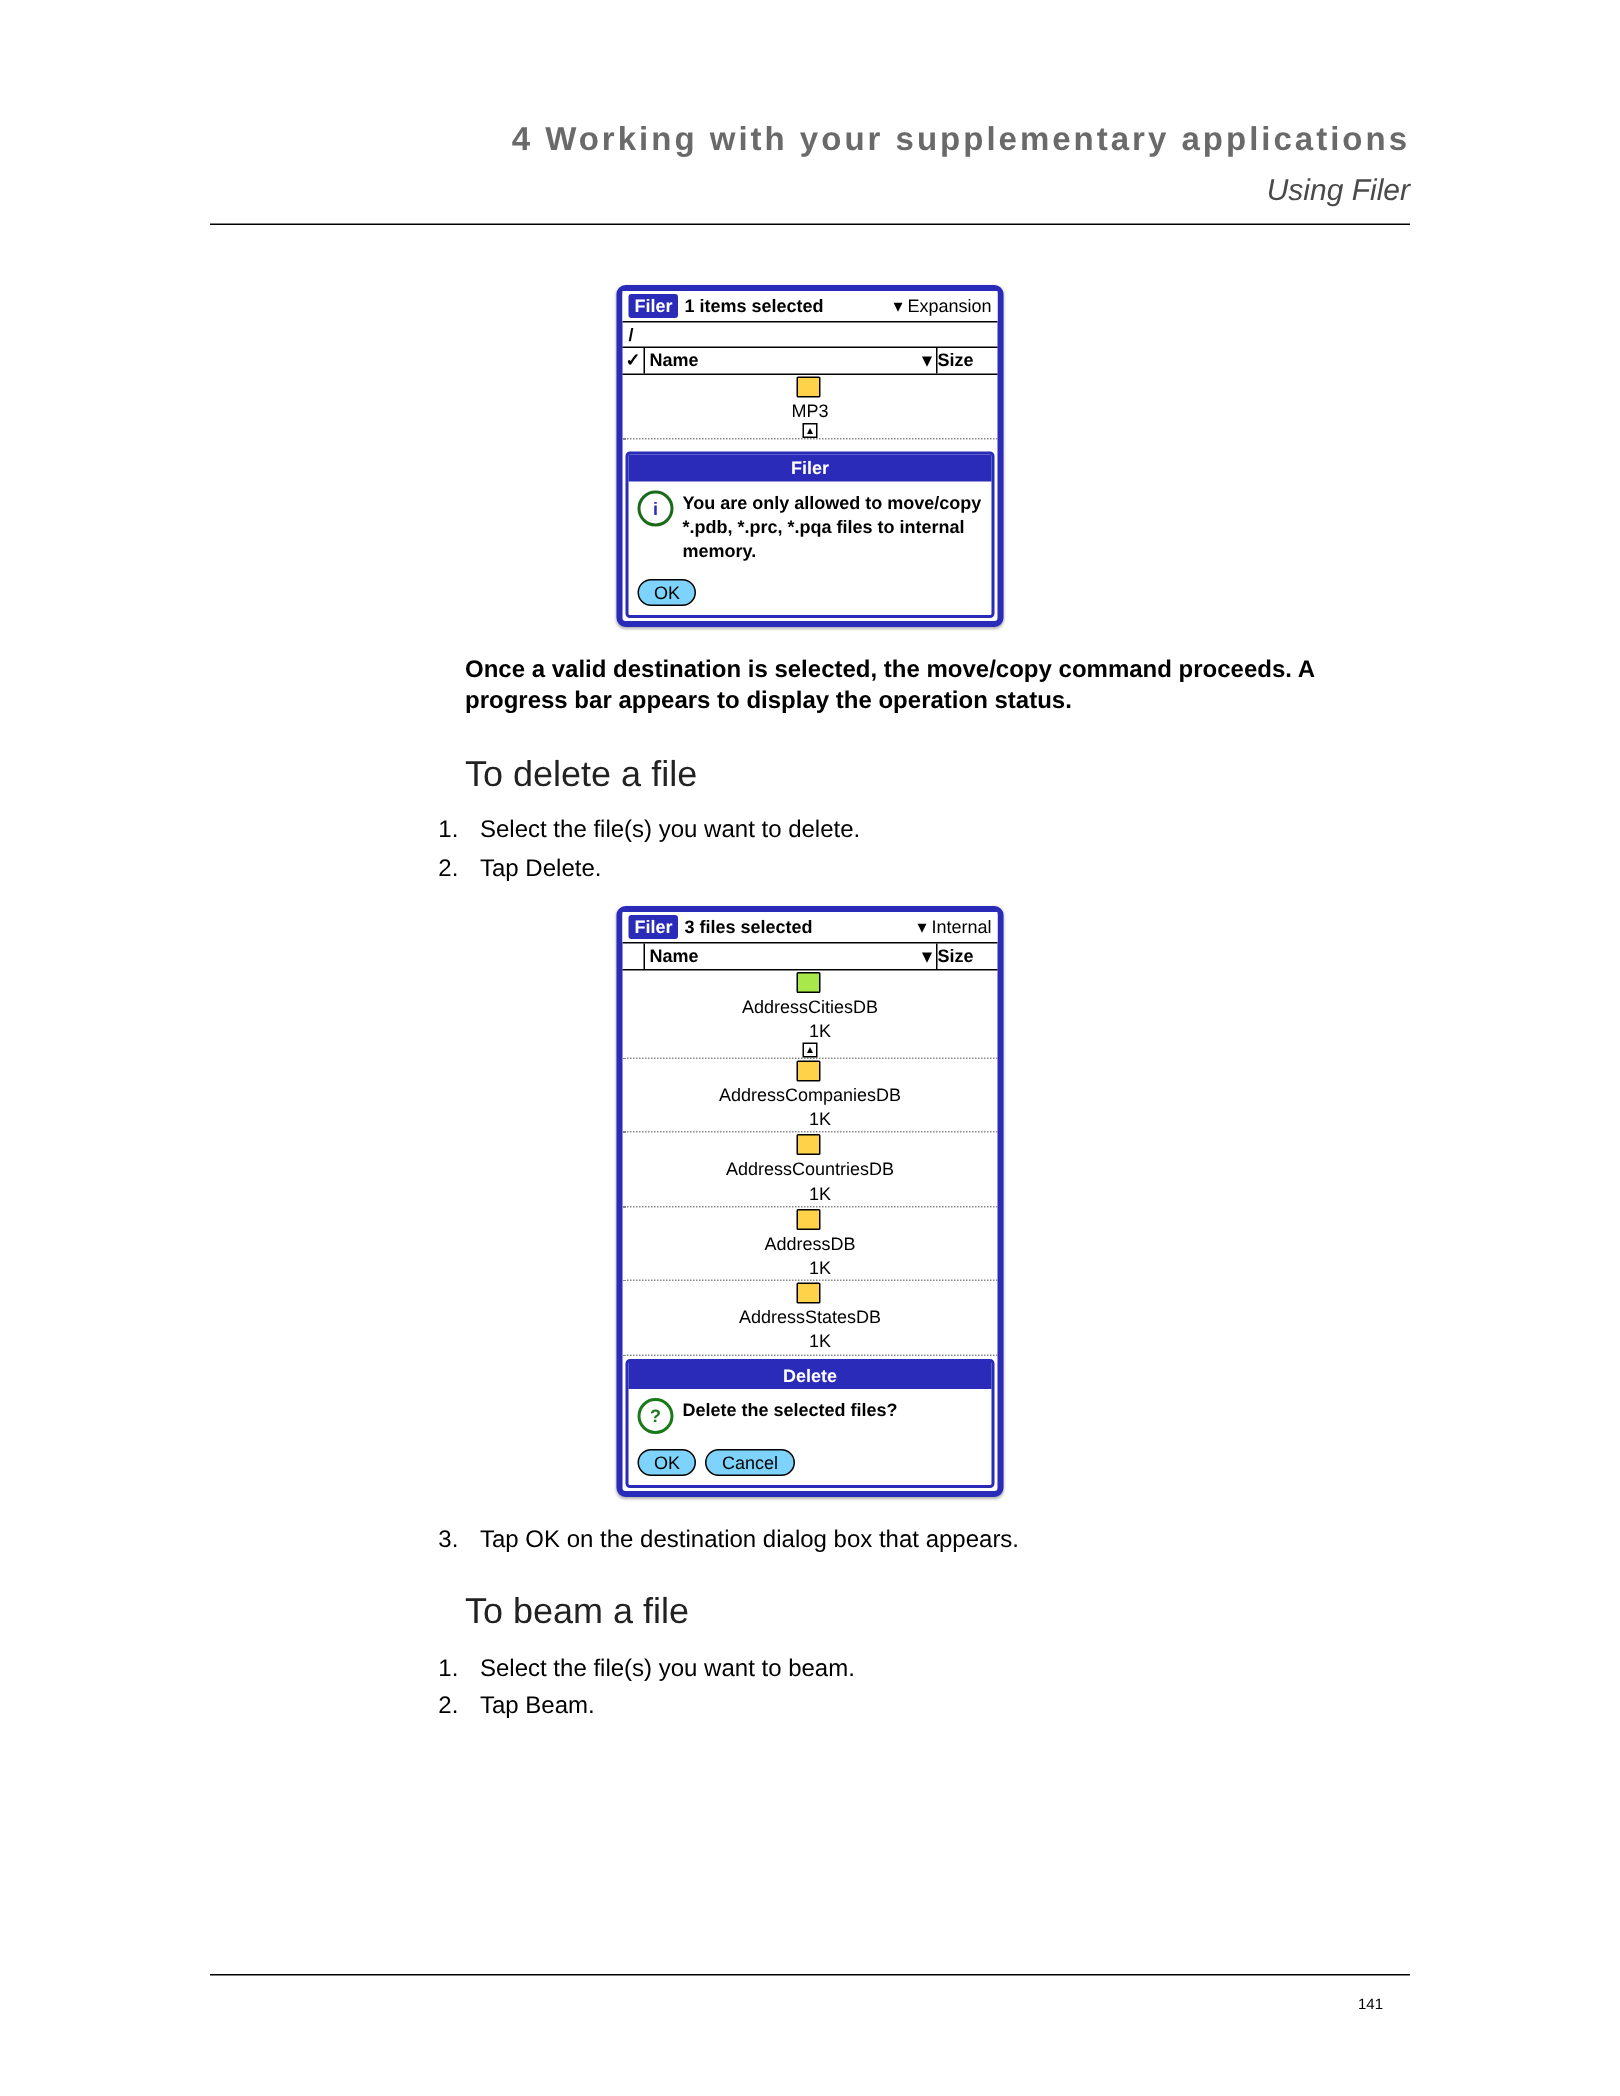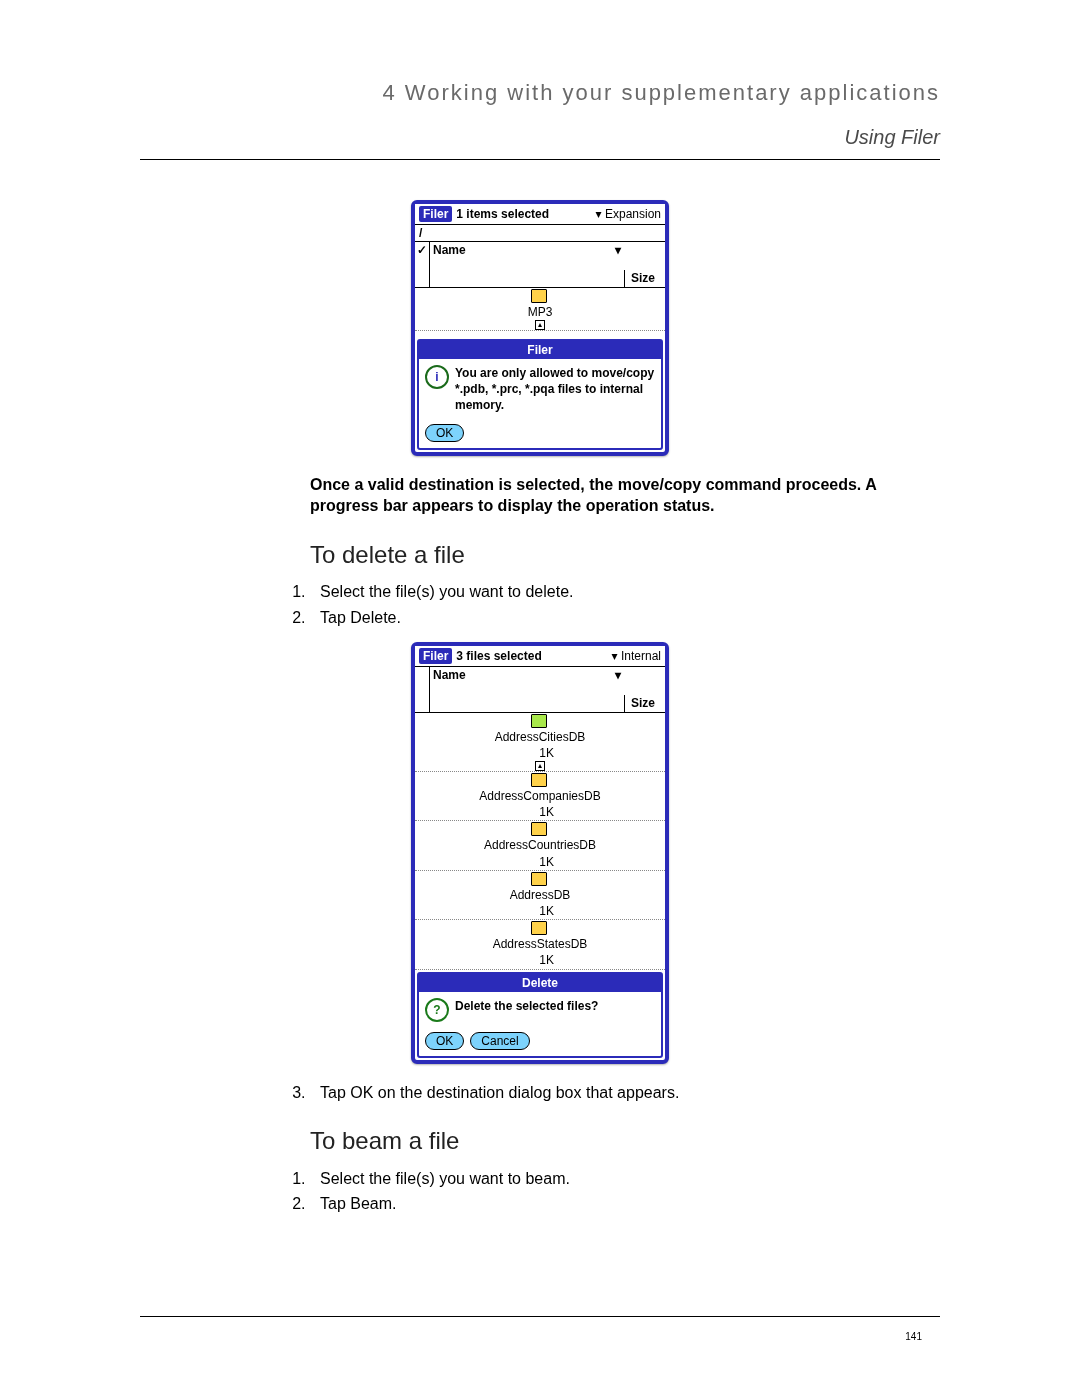--- a/index.html
+++ b/index.html
@@ -17,27 +17,27 @@
     padding: 80px 140px 60px 140px;
   }
   .running-head {
     text-align: right;
     margin-bottom: 6px;
   }
   .running-head .chapter {
     font-size: 22px;
     letter-spacing: 2px;
     color: #6a6a6a;
-    font-weight: 400;
+    font-weight: 700;
   }
   .running-head .section {
     font-size: 20px;
     font-style: italic;
     color: #4a4a4a;
-    margin-top: 20px;
+    margin-top: 10px;
   }
   .rule {
     border-top: 1px solid #000;
     margin: 10px 0 40px 0;
   }
   .rule-bottom {
     border-top: 1px solid #000;
     position: absolute;
     left: 140px; right: 140px;
     bottom: 80px;
@@ -119,21 +119,21 @@
     border-bottom: 1px solid #000;
     font-weight: bold;
   }
   .palm-head .chk {
     width: 14px;
     border-right: 1px solid #000;
     text-align: center;
   }
   .palm-head .name { flex: 1; padding-left: 3px; }
   .palm-head .arrow { width: 12px; text-align:center; }
-  .palm-head .size { width: 36px; text-align: center; padding-right: 4px; border-left: 1px solid #000; margin-top: 28px; }
+  .palm-head .size { width: 36px; text-align: left; padding-right: 4px; border-left: 1px solid #000; }
   .palm-row {
     display: flex;
     border-bottom: 1px dotted #888;
     align-items: center;
     flex-direction: column;
   }
   .palm-row .ico {
     width: 14px; height: 12px;
     background: #ffd24a;
     border: 1px solid #000;

